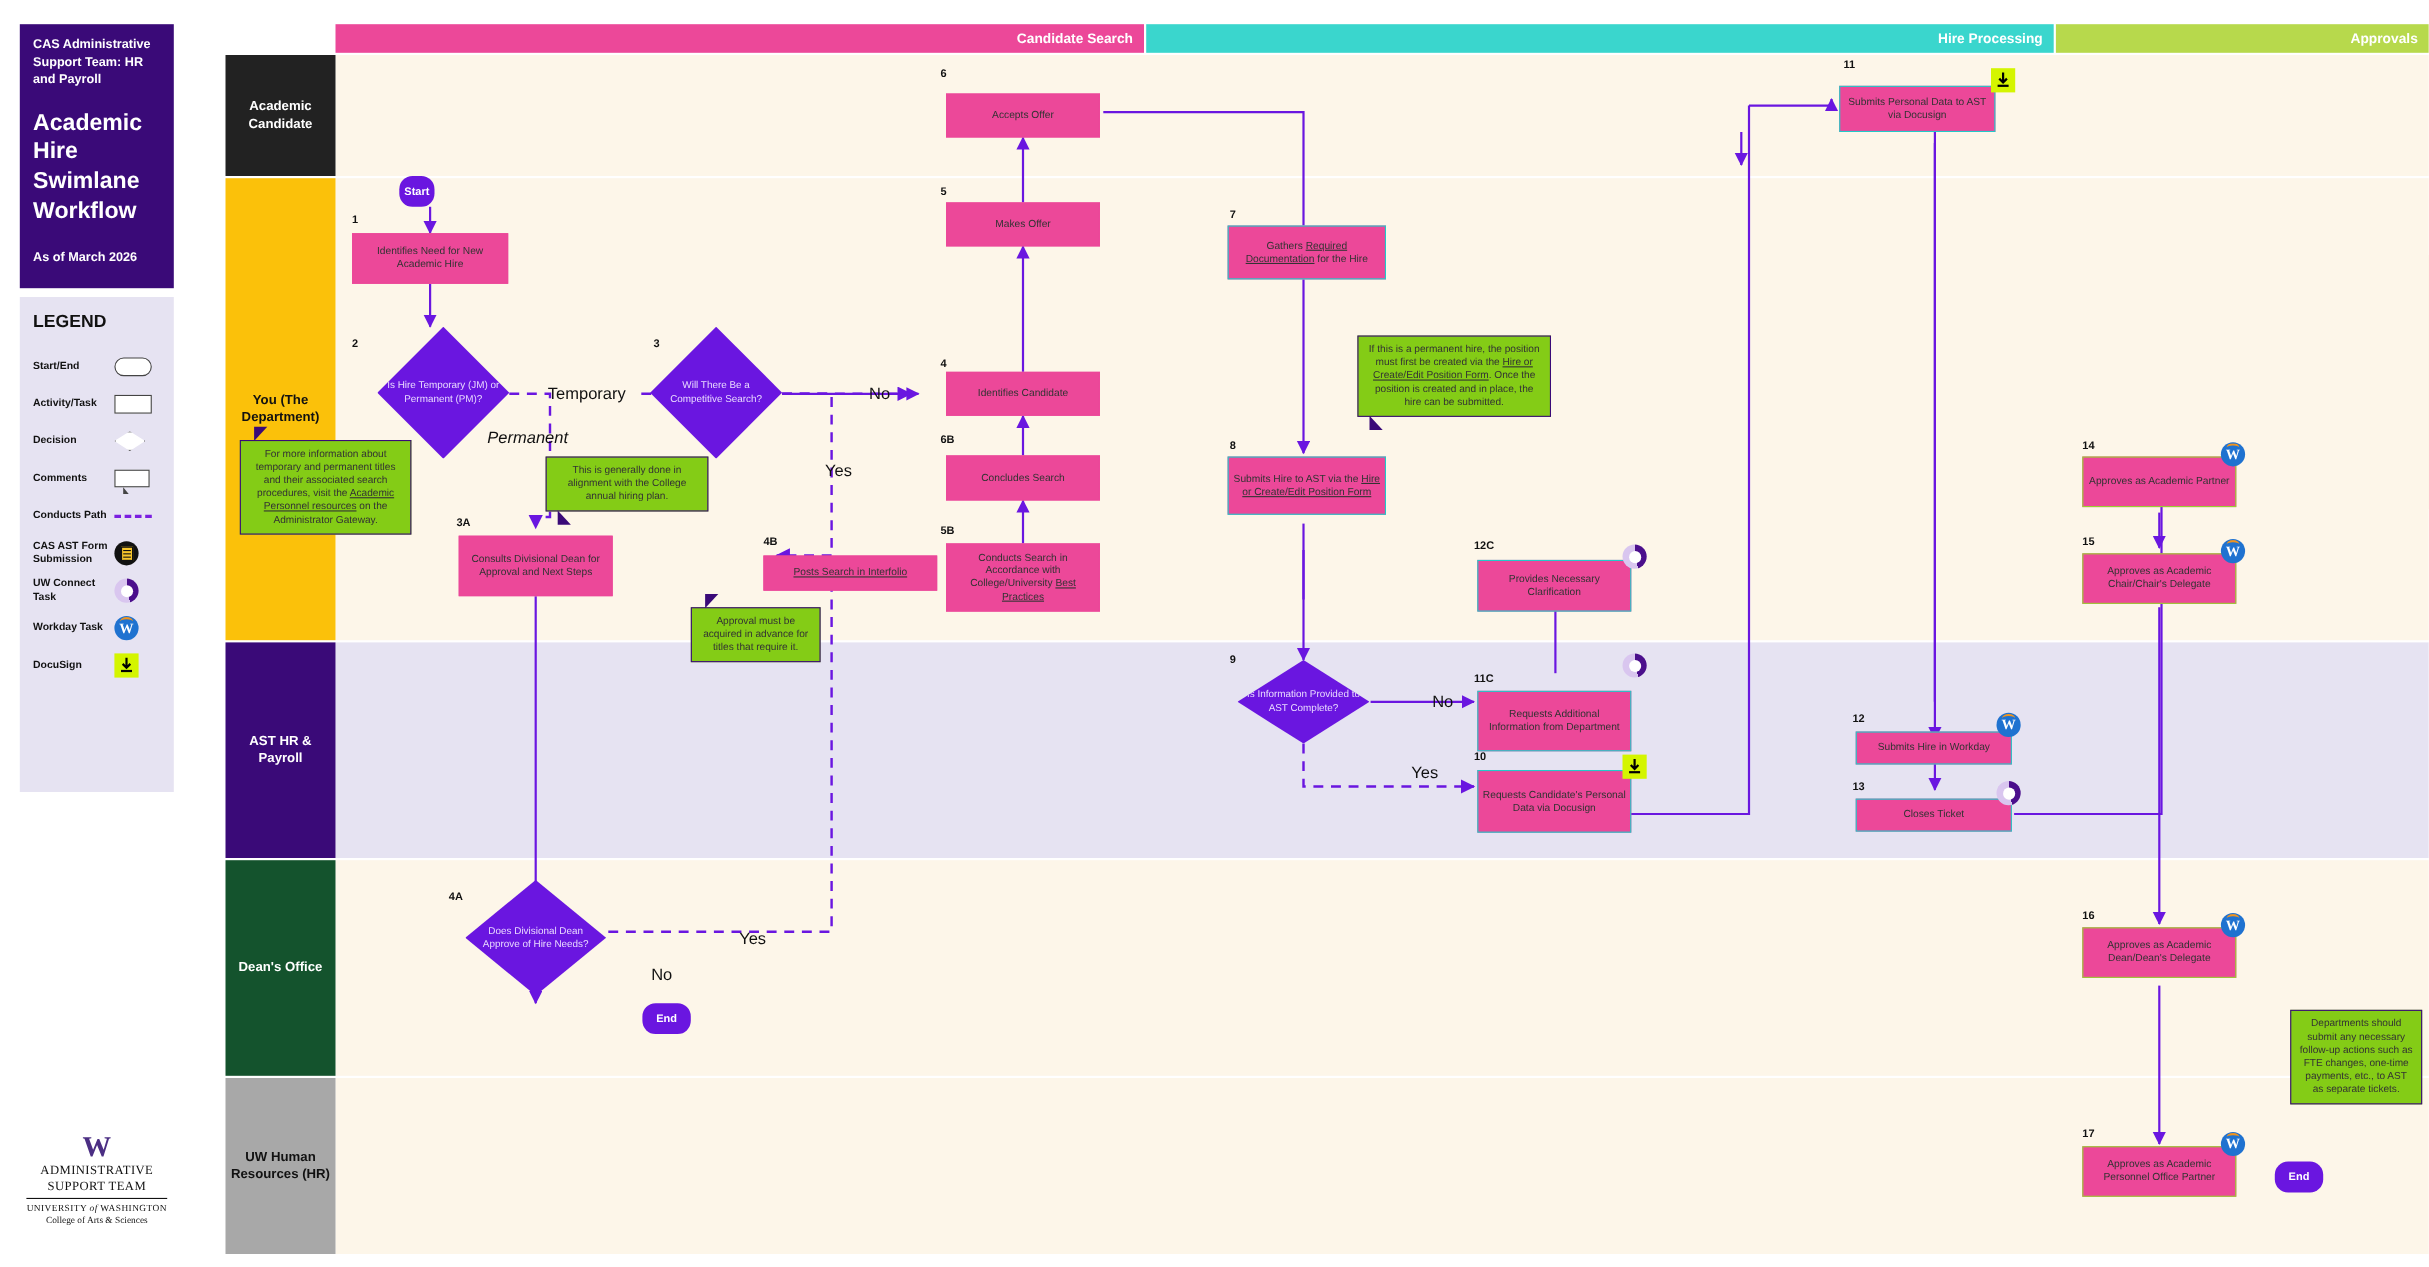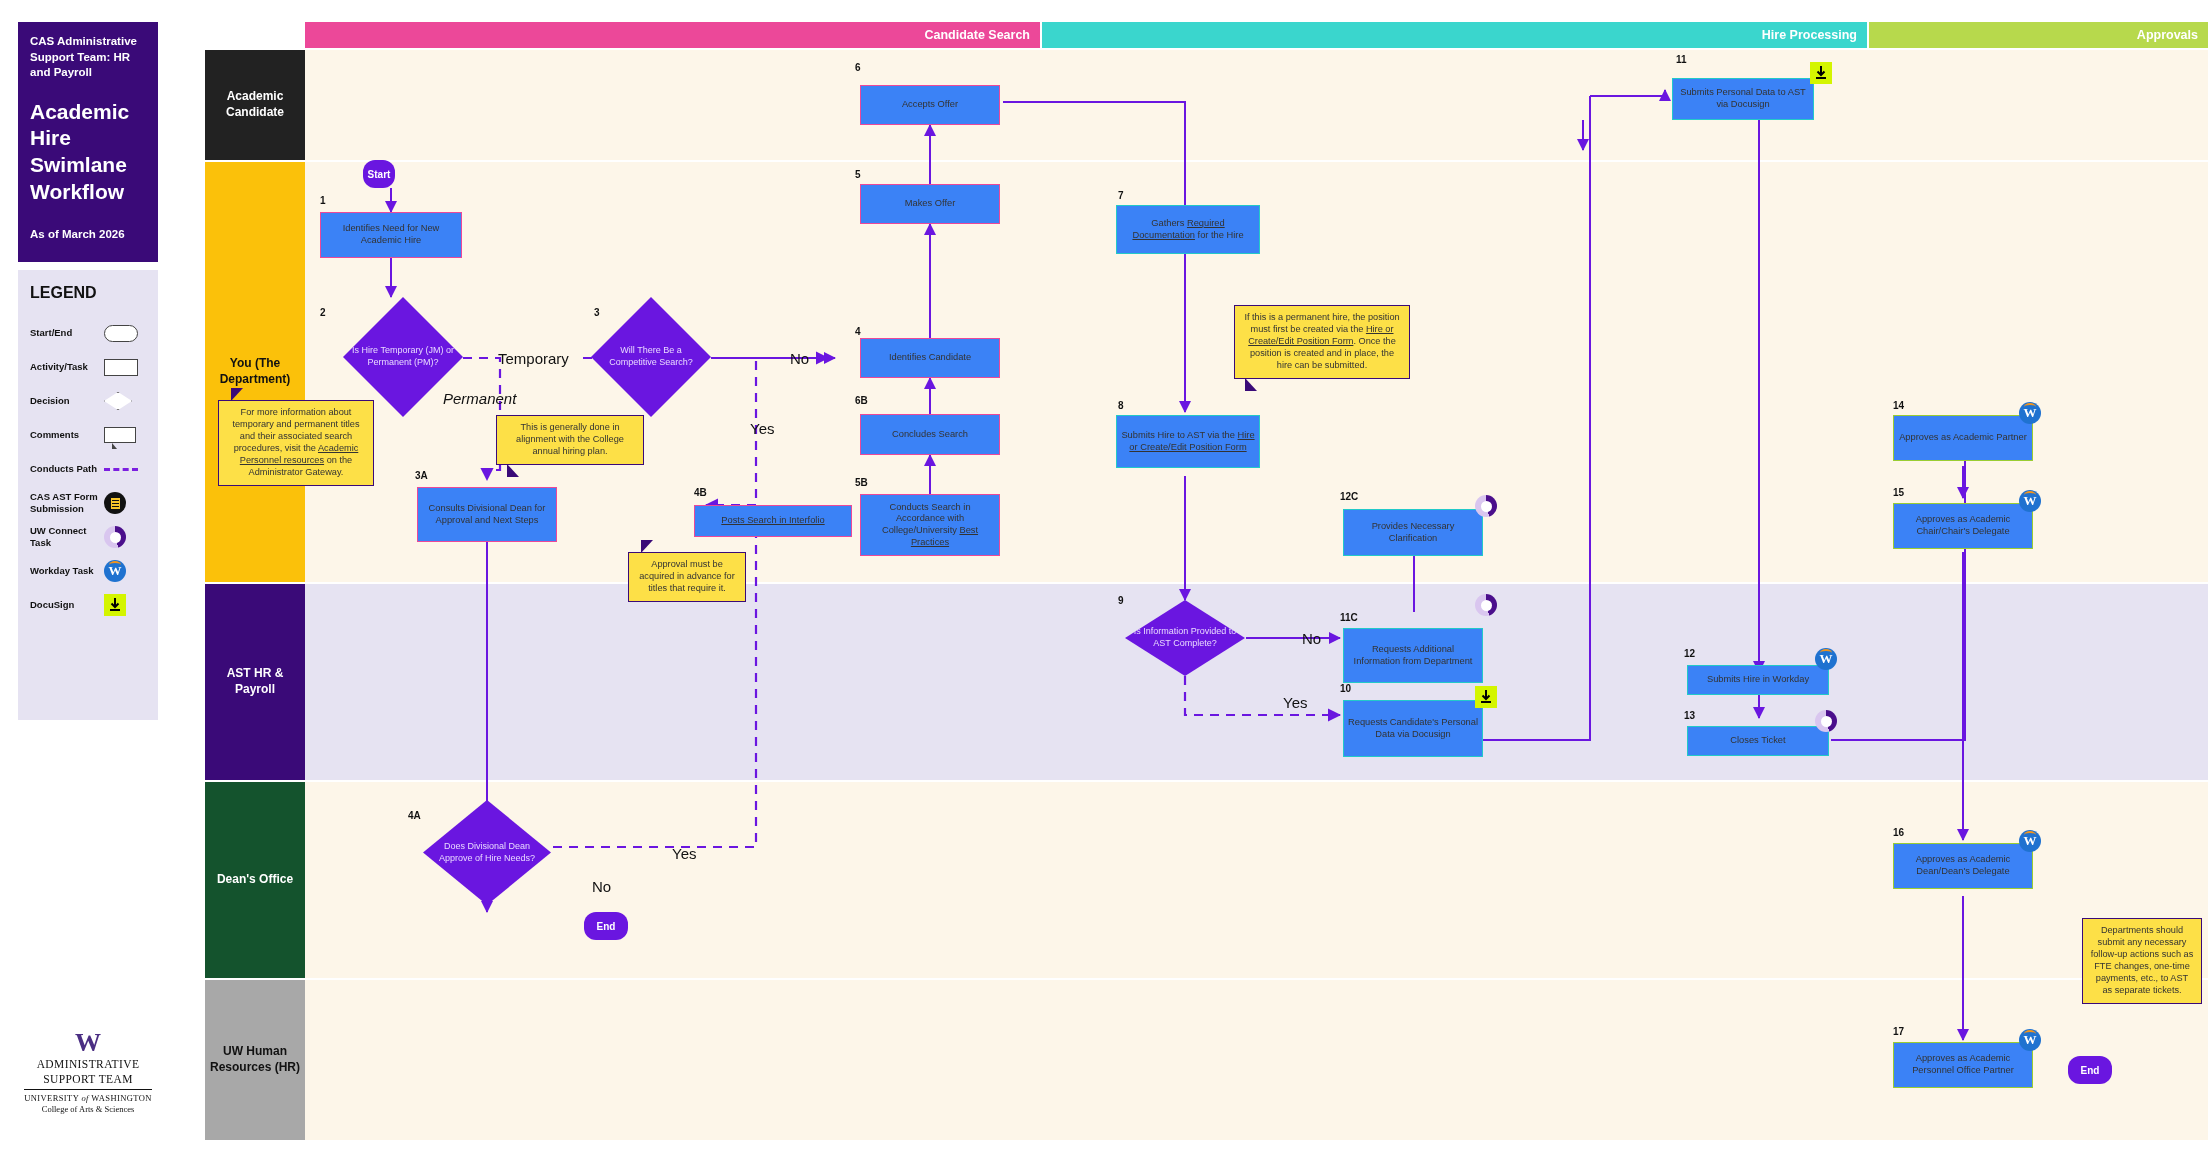--- a/index.html
+++ b/index.html
@@ -73,35 +73,35 @@
   .phase { position:absolute; top:22px; height:26px; color:#fff; font-size:12.5px; font-weight:bold;
            display:flex; align-items:center; justify-content:flex-end; padding-right:10px; }
 
   
   .lane-label { position:absolute; left:205px; width:100px; display:flex; align-items:center;
                 justify-content:center; text-align:center; font-size:12px; font-weight:bold; line-height:1.3; }
   
   .lane-body { position:absolute; left:305px; }
 
   
-  .node { position:absolute; background:#3b82f6; display:flex; align-items:center; justify-content:center;
+  .node { position:absolute; background:#ec4899; display:flex; align-items:center; justify-content:center;
           text-align:center; color:#333; font-size:9.3px; line-height:1.25; padding:2px 4px; }
   .n-pink { border:1.6px solid #ec4899; }
   .n-teal { border:1.6px solid #22c9c9; }
   .n-green{ border:1.6px solid #9acd32; }
   .n-num { position:absolute; font-size:10px; font-weight:bold; color:#111; }
 
   .diamond { position:absolute; background:#6a16e0; color:#e9d9ff; font-size:9px; line-height:1.3;
              display:flex; align-items:center; justify-content:center; text-align:center;
              clip-path:polygon(50% 0,100% 50%,50% 100%,0 50%); padding:0 8px; }
 
   .terminator { position:absolute; background:#6a16e0; color:#fff; border-radius:12px;
                 font-size:10px; font-weight:bold; display:flex; align-items:center; justify-content:center; }
 
-  .comment { position:absolute; background:#fde047; border:1.4px solid #3a0a78; color:#333;
+  .comment { position:absolute; background:#84cc16; border:1.4px solid #3a0a78; color:#333;
              font-size:9.2px; line-height:1.3; padding:6px 7px; text-align:center; }
   .comment.tail-bl:after{content:"";position:absolute;left:10px;top:100%;width:0;height:0;
       border-left:12px solid #3a0a78;border-top:13px solid transparent;}
   .comment.tail-tl:before{content:"";position:absolute;left:12px;bottom:100%;width:0;height:0;
       border-left:12px solid #3a0a78;border-bottom:13px solid transparent;}
 
   .u { text-decoration:underline; }
   .lbl { position:absolute; font-size:15px; color:#111; background:transparent; }
 
   .badge { position:absolute; }

